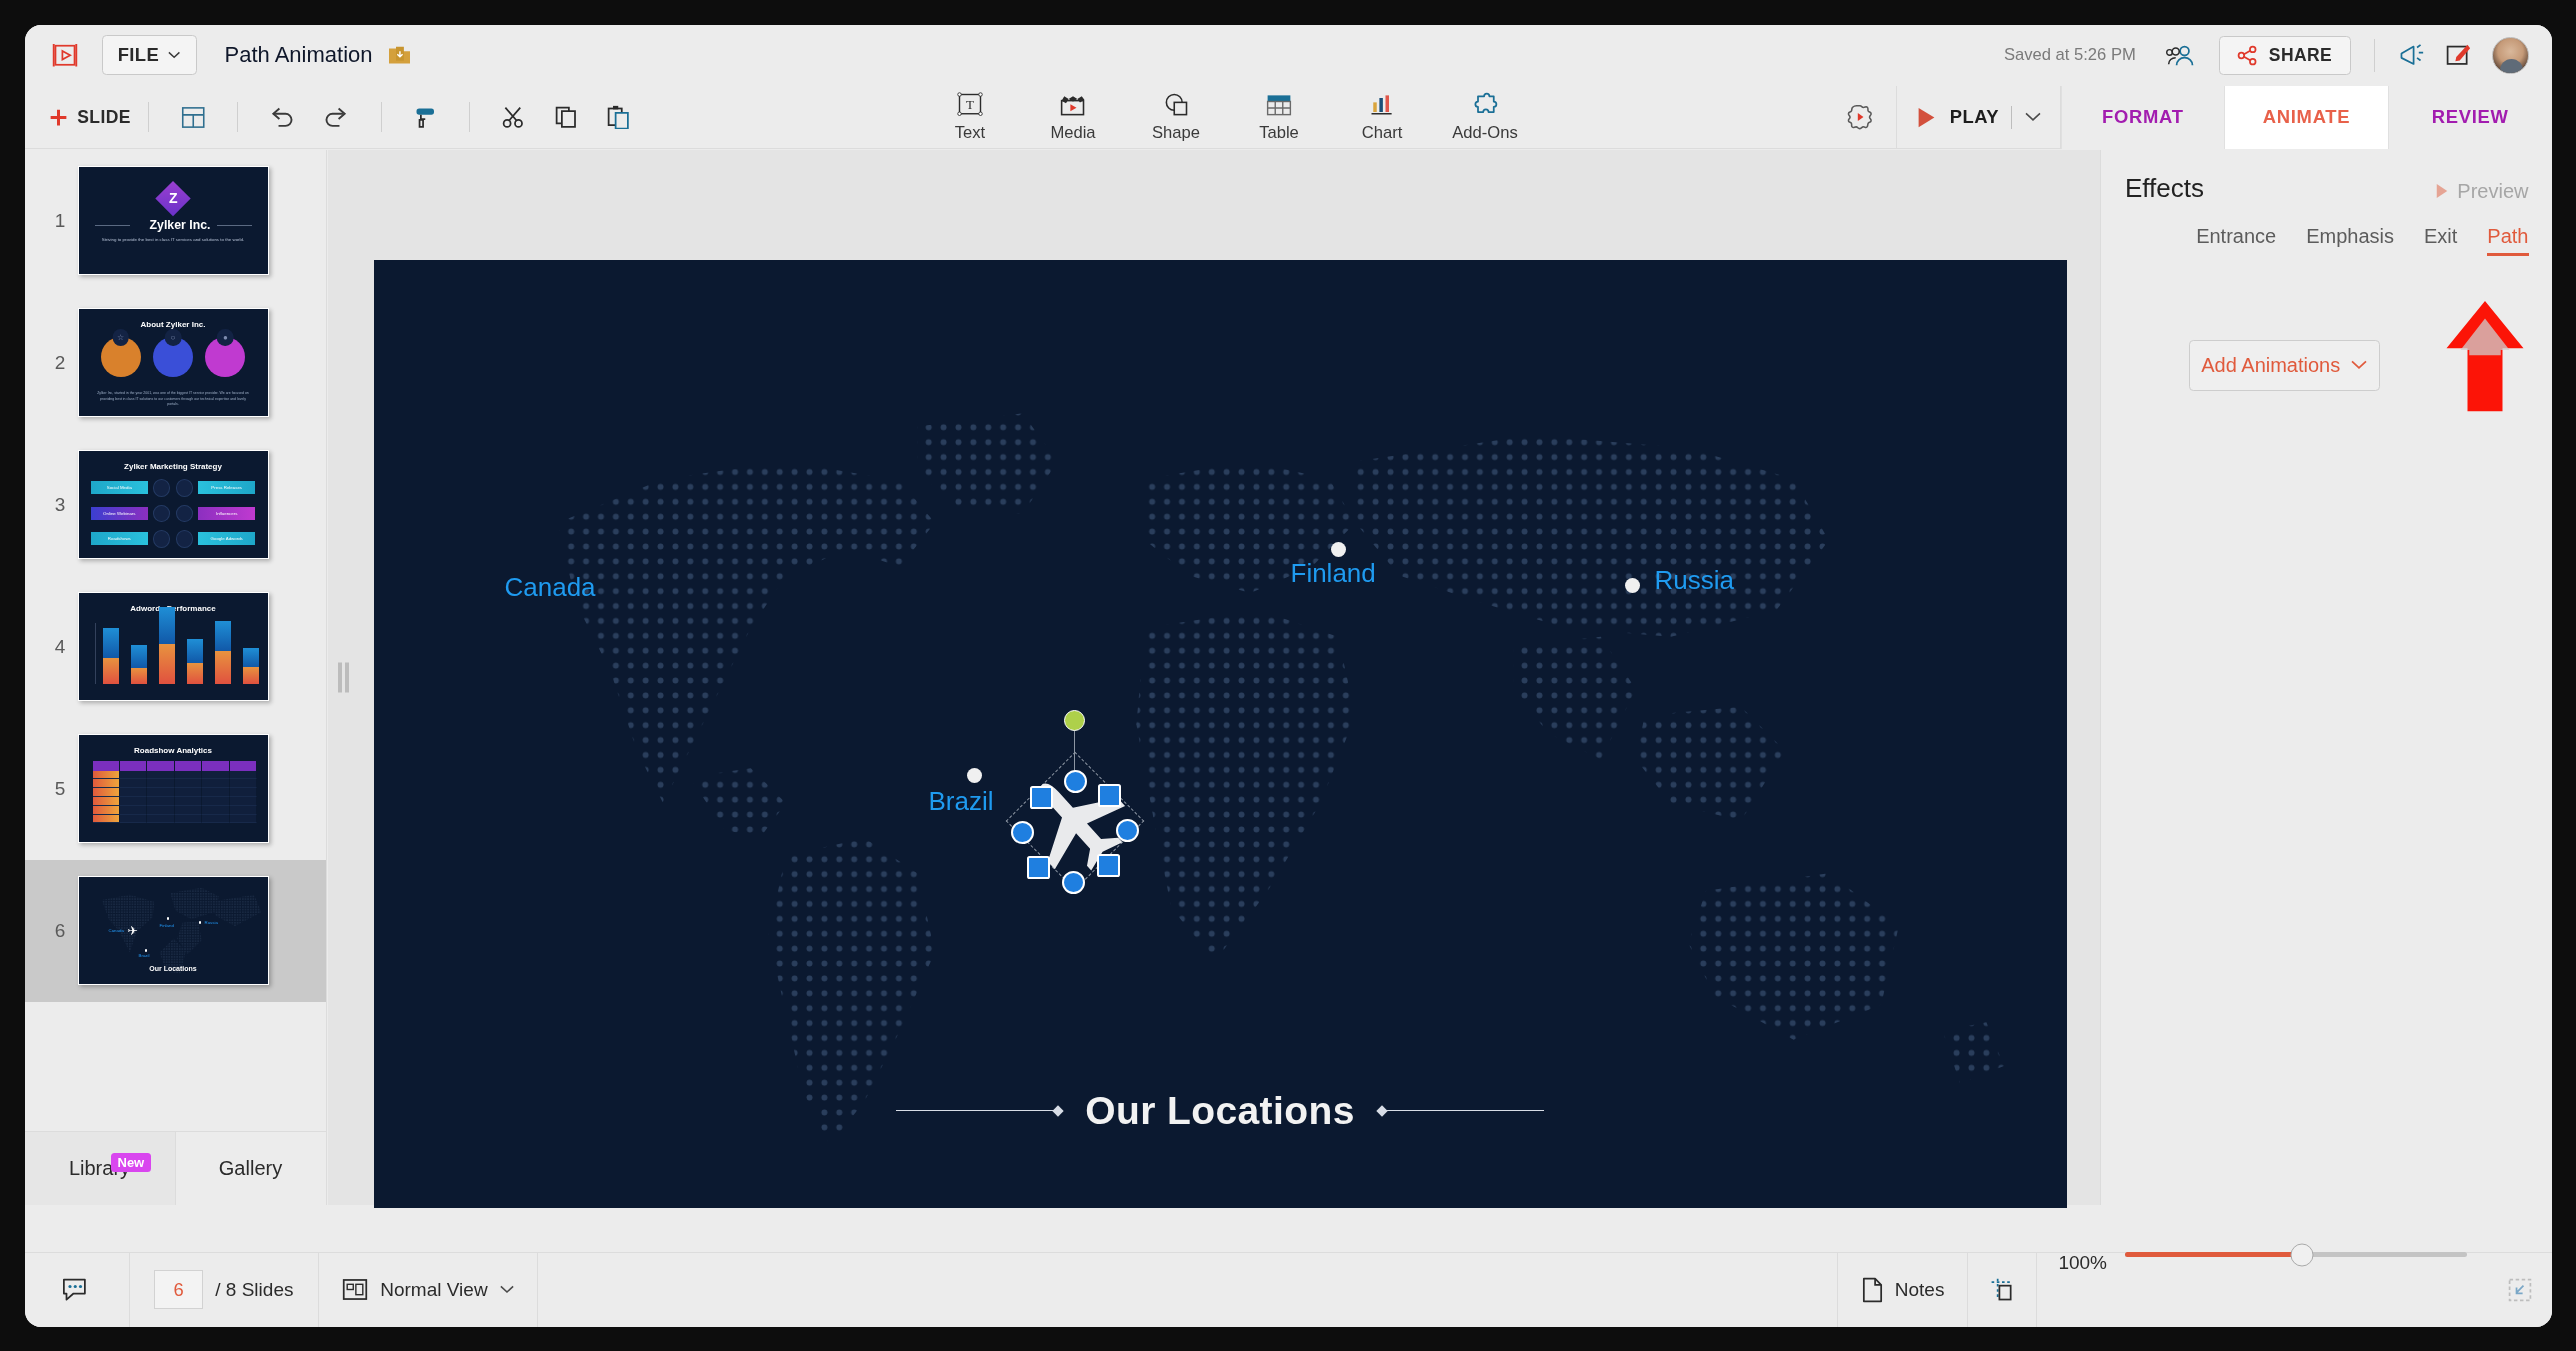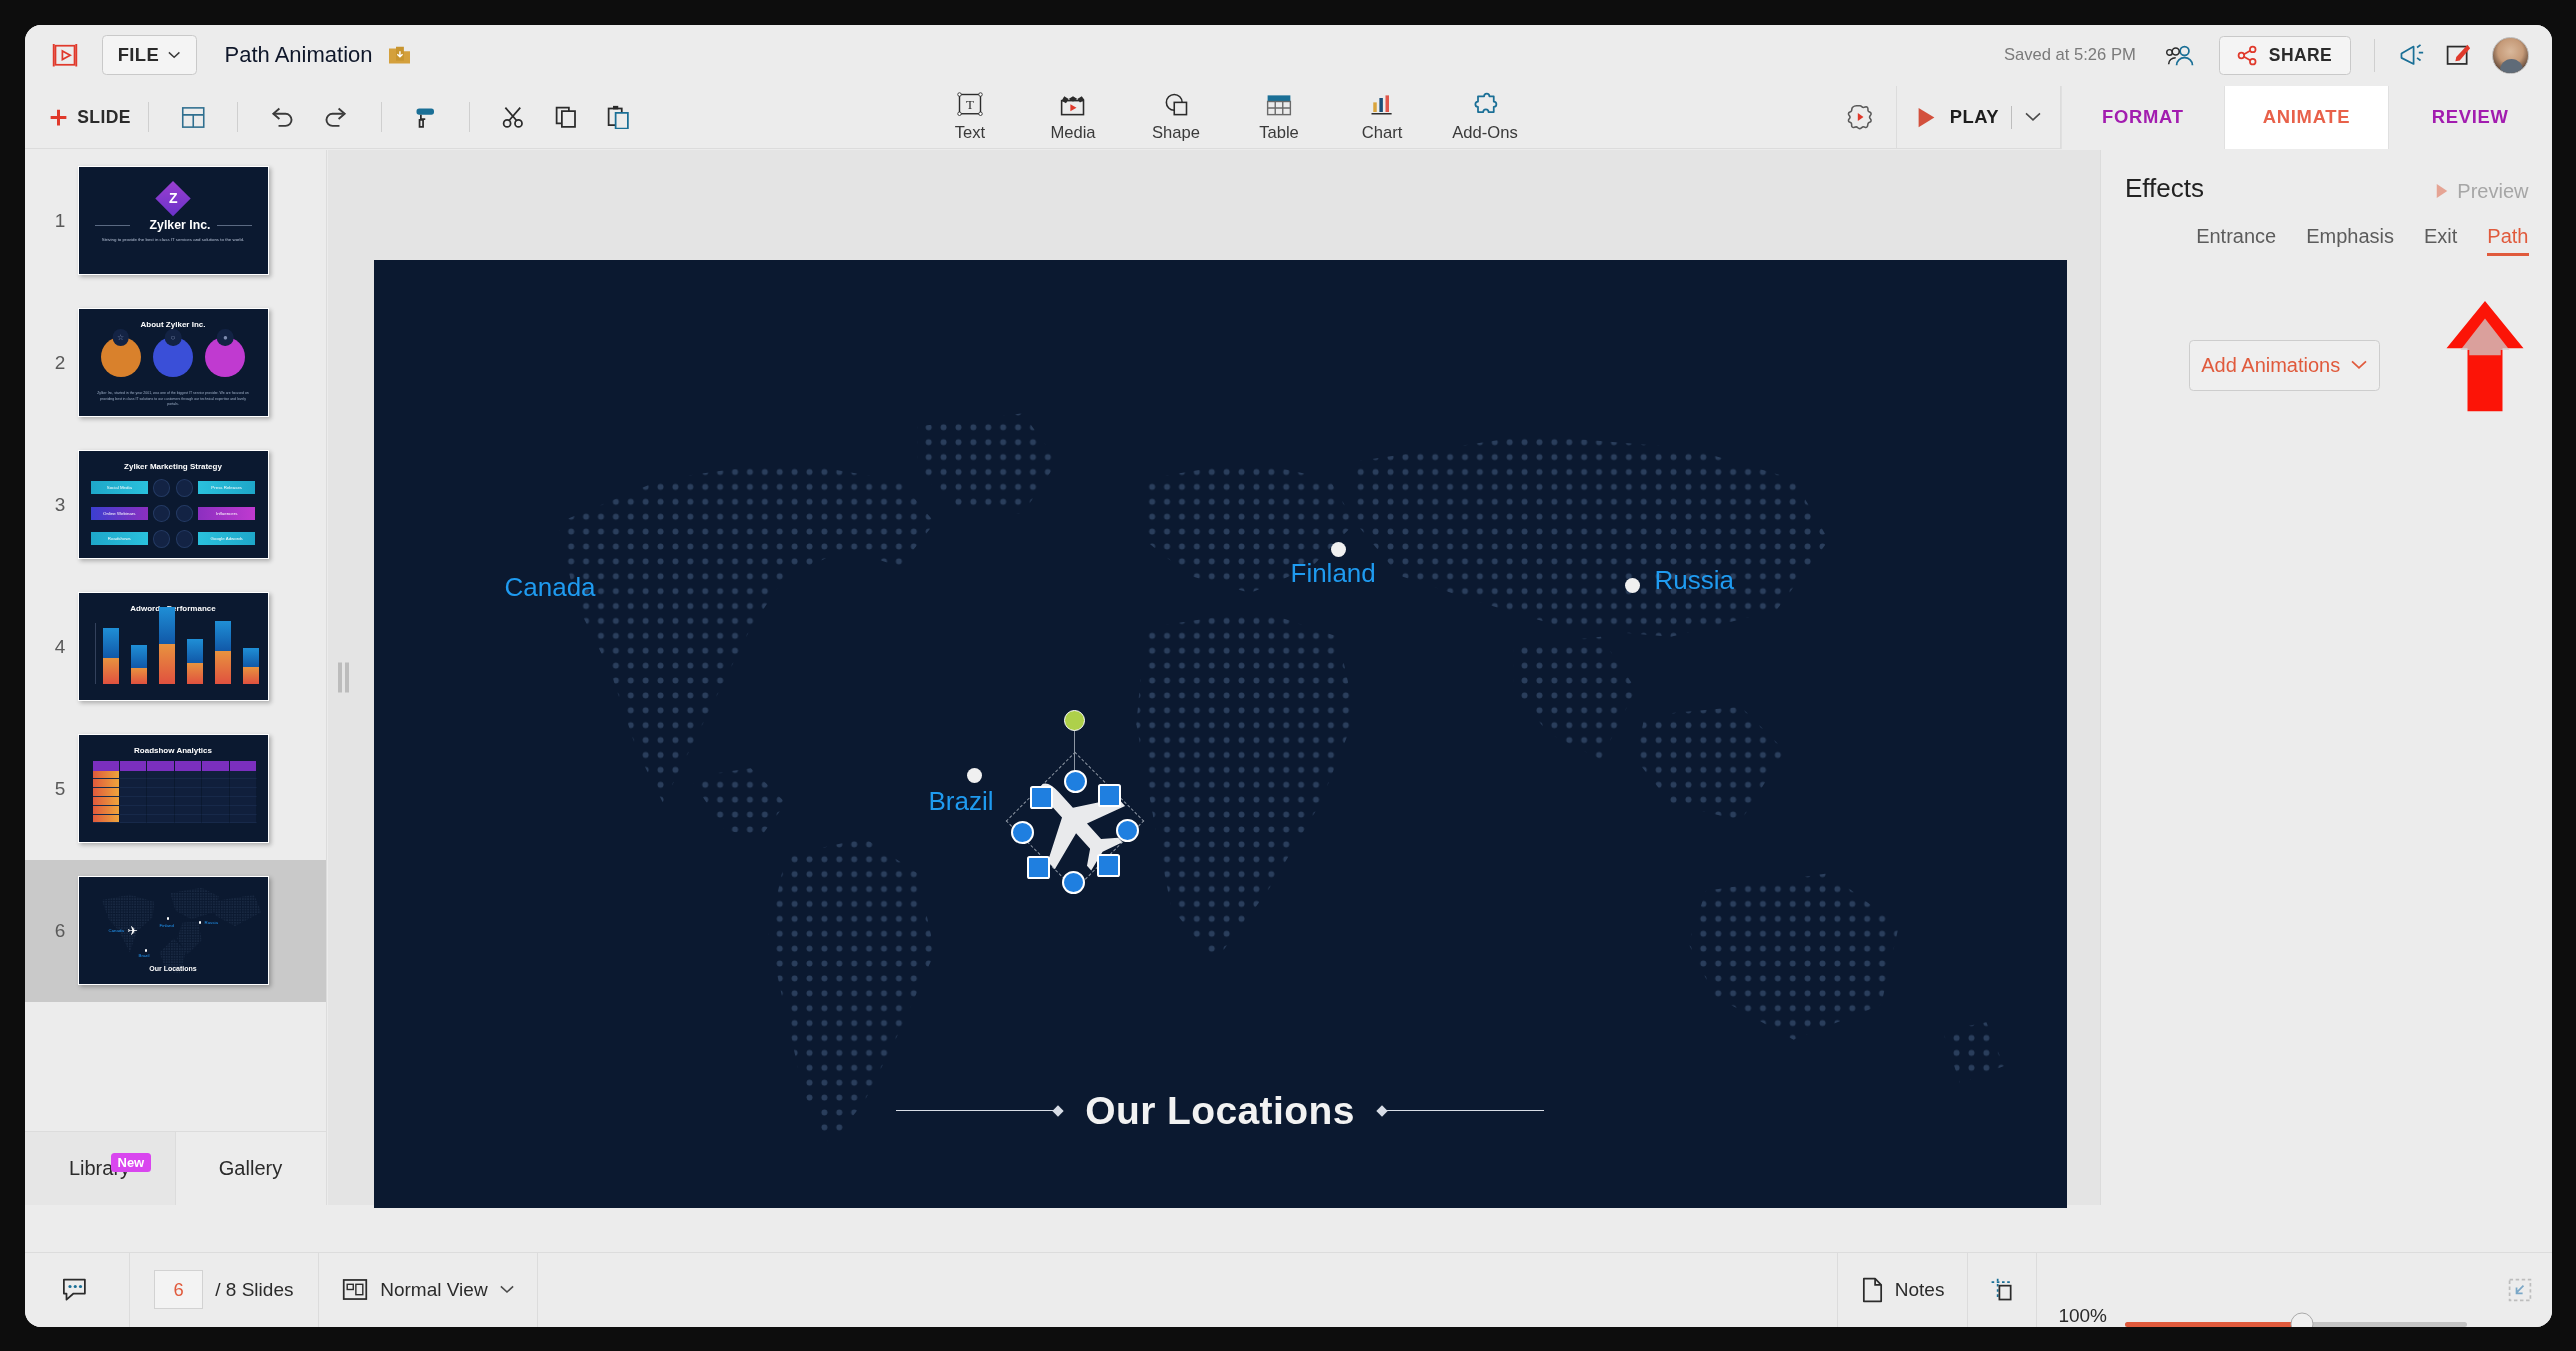--- a/index.html
+++ b/index.html
@@ -306,21 +306,21 @@
     display:flex; align-items:center; justify-content:center;
     color:#e05a3c; font-size:18.4px;
   }
   #slide-total { font-size: 19px; color:#2b2b2b; }
   #view-mode { display:flex; align-items:center; gap:12.3px; padding: 0 23px; height:75px; border-right:0.9px solid #dcdcdc; cursor:pointer;}
   #view-mode-label { font-size:19px; color:#2b2b2b; }
   #status-right { margin-left:auto; display:flex; align-items:center; height:75px; }
   #notes-btn { display:flex; align-items:center; gap:10.5px; padding: 0 23px; height:75px; border-left:0.9px solid #dcdcdc; cursor:pointer; }
   #notes-label { font-size:19px; color:#2b2b2b; }
   #grid-btn { padding: 0 21px; height:75px; display:flex; align-items:center; border-left:0.9px solid #dcdcdc; cursor:pointer;}
-  #zoom-group { display:flex; align-items:flex-end; gap:17.5px; padding: 0 21px; height:75px; border-left:0.9px solid #dcdcdc;}
+  #zoom-group { display:flex; align-items:flex-start; gap:17.5px; padding: 0 21px; height:75px; border-left:0.9px solid #dcdcdc;}
   #zoom-level { font-size:19px; color:#2b2b2b; }
   #zoom-slider { position:relative; width: 342px; height: 5.3px; background:#c4c4c4; border-radius:2.6px; cursor:pointer;}
   #zoom-fill { position:absolute; left:0; top:0; height:5.3px; width: 52%; background:#e05a3c; border-radius:2.6px;}
   #zoom-knob {
     position:absolute; left: 52%; top:50%; transform: translate(-50%,-50%);
     width: 23px; height: 23px; border-radius:50%; background:#f0f0f0; border:1.8px solid #a9a9a9;
   }
   #fit-btn { padding: 0 19px; height:75px; display:flex; align-items:center; cursor:pointer; }
 </style>
 </head>

